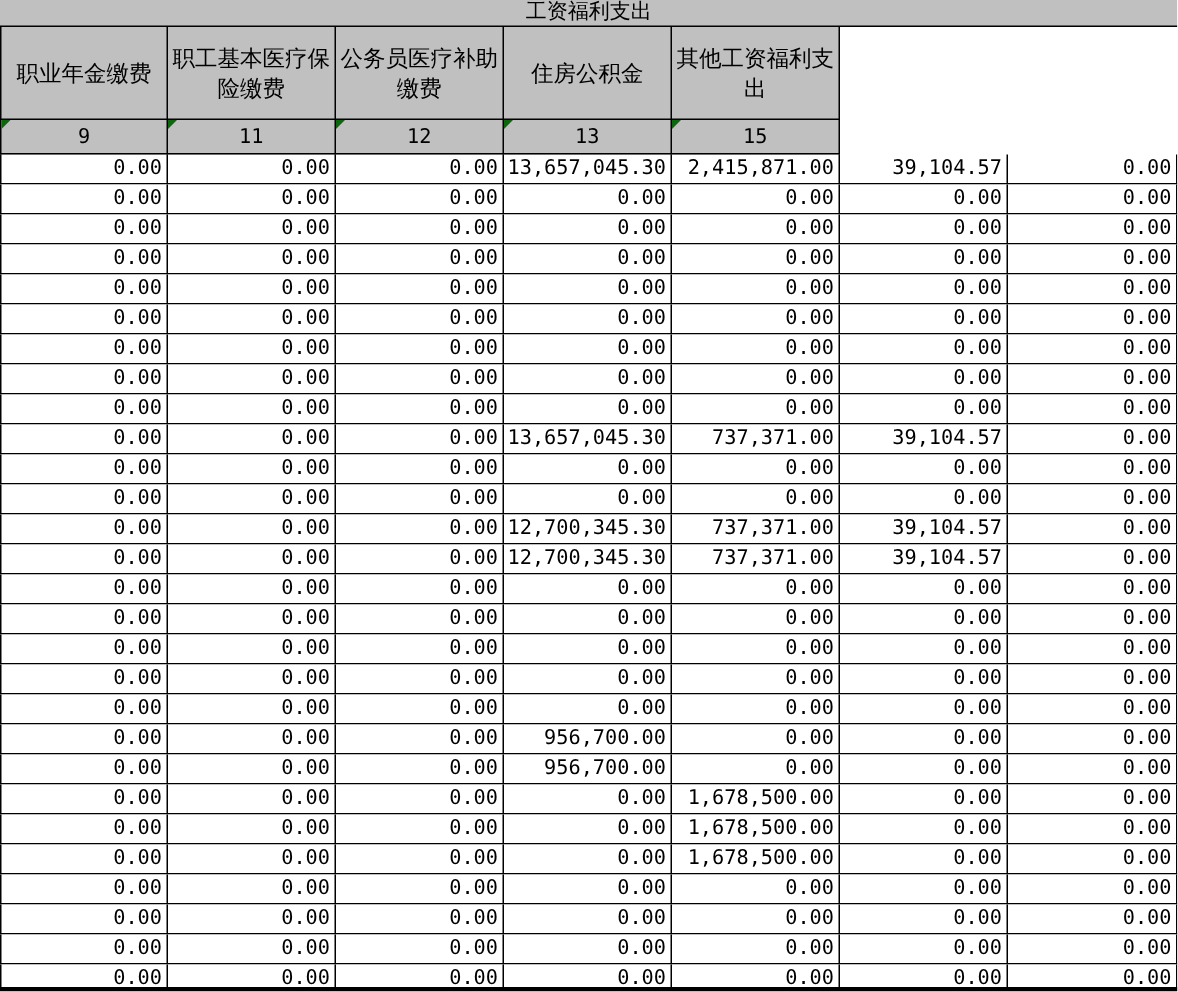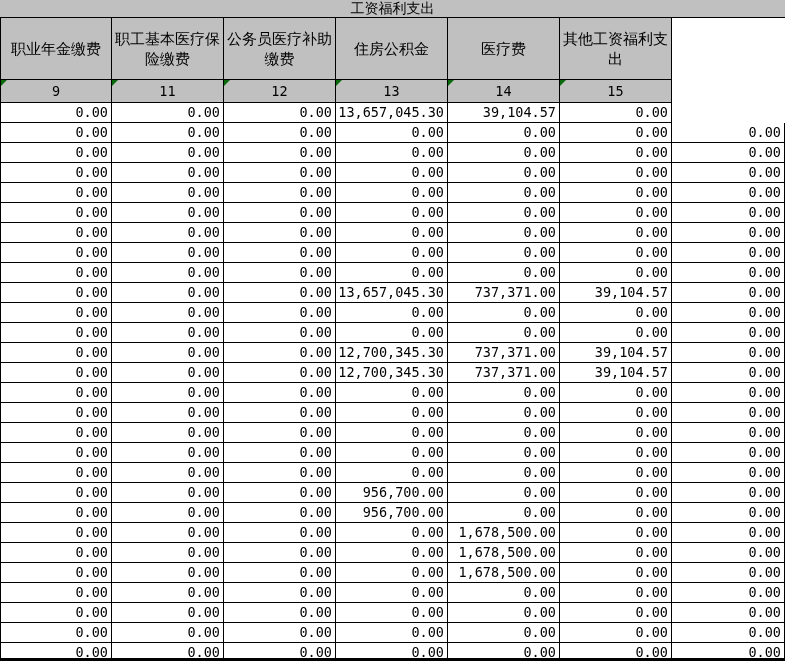--- a/index.html
+++ b/index.html
@@ -88,39 +88,38 @@
 <body>
 
 <div class="sheet">
   <div class="title-cell">工资福利支出</div>
 
   <div class="row">
       <div class="cell hcell">职业年金缴费</div>
       <div class="cell hcell">职工基本医疗保险缴费</div>
       <div class="cell hcell">公务员医疗补助缴费</div>
       <div class="cell hcell">住房公积金</div>
-      <div class="cell hcell">医疗费</div>
       <div class="cell hcell">其他工资福利支出</div>
     </div>
 
   <div class="row">
       <div class="cell ncell"><span class="err-triangle"></span><span>9</span></div>
       <div class="cell ncell"><span class="err-triangle"></span><span>11</span></div>
       <div class="cell ncell"><span class="err-triangle"></span><span>12</span></div>
       <div class="cell ncell"><span class="err-triangle"></span><span>13</span></div>
-      <div class="cell ncell"><span class="err-triangle"></span><span>14</span></div>
       <div class="cell ncell"><span class="err-triangle"></span><span>15</span></div>
     </div>
 
   <div>
       <div class="row">
         <div class="cell dcell">0.00</div>
         <div class="cell dcell">0.00</div>
         <div class="cell dcell">0.00</div>
         <div class="cell dcell">13,657,045.30</div>
+        <div class="cell dcell">2,415,871.00</div>
         <div class="cell dcell">39,104.57</div>
         <div class="cell dcell">0.00</div>
       </div>
       <div class="row">
         <div class="cell dcell">0.00</div>
         <div class="cell dcell">0.00</div>
         <div class="cell dcell">0.00</div>
         <div class="cell dcell">0.00</div>
         <div class="cell dcell">0.00</div>
         <div class="cell dcell">0.00</div>

